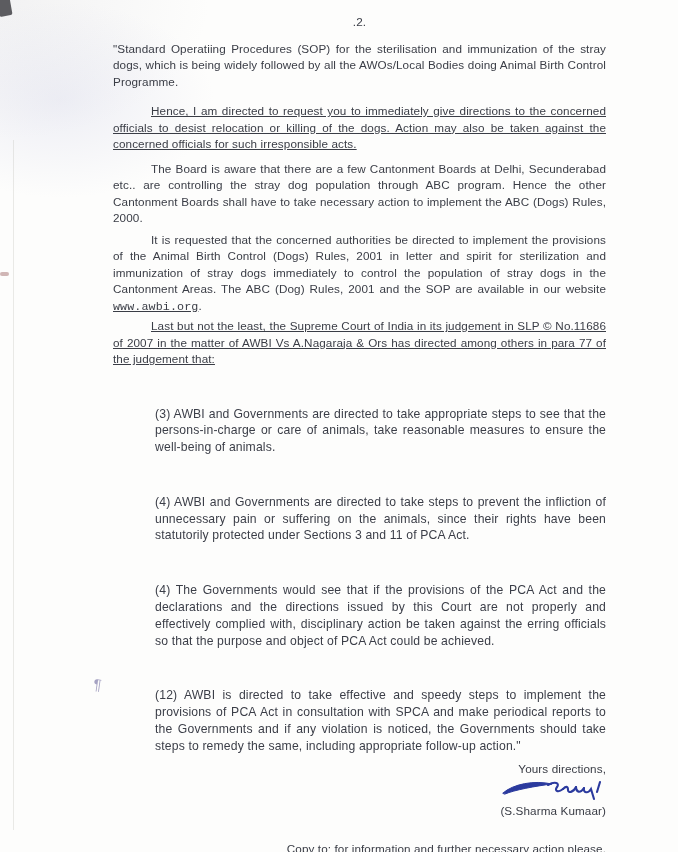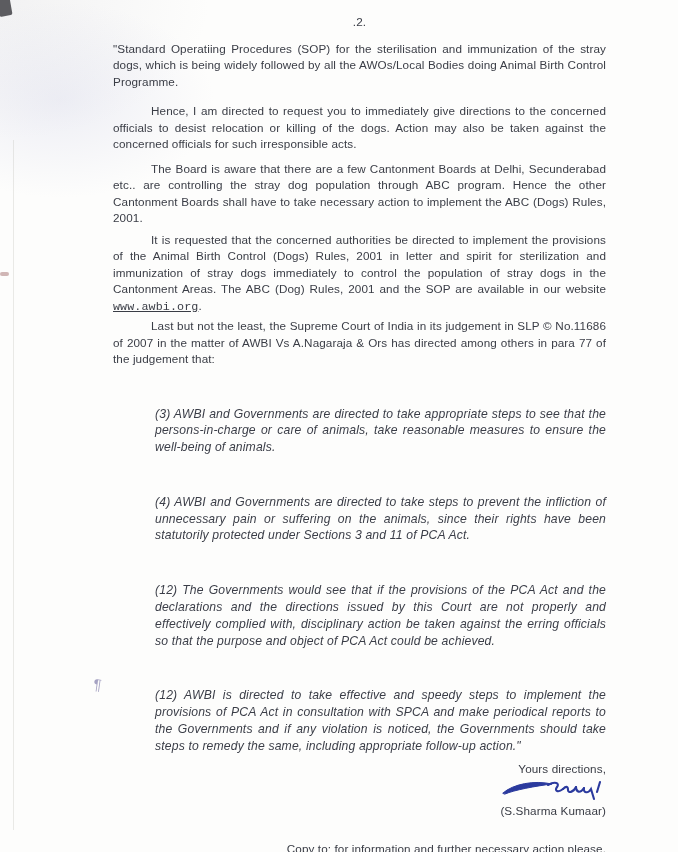--- a/index.html
+++ b/index.html
@@ -24,26 +24,25 @@
     left:113px; top:14px;
     width:493px;
     font-size:11.7px;
     line-height:16.5px;
     letter-spacing:0.1px;
   }
   .pagenum{ text-align:center; margin:0 0 10px 0; }
   p{ margin:0; text-align:justify; }
   .indent{ text-indent:38px; }
   .mb-a{ margin-bottom:13px; }
-  .mb-b{ margin-bottom:8px; }
+  .mb-b{ margin-bottom:8px;text-decoration:underline; }
   .mb-c{ margin-bottom:5px; }
   .mb-d{ margin-bottom:3px; }
   .quote{
     margin-left:42px;
-    font-style:italic;
     font-size:12.2px;
     line-height:16.8px;
     letter-spacing:0.15px;
     color:#3b3e48;
     margin-bottom:6px;
     text-align:justify;
     margin-top:38px;
   }
   .weblink{ text-decoration:underline; color:#3a3d46;font-family:Liberation Mono, monospace; }
   .closing{
@@ -86,31 +85,31 @@
   <div class="pen-mark">¶</div>
 
   <div class="content">
 
     <div class="pagenum">.2.</div>
 
     <p class="mb-a">"Standard Operatiing Procedures (SOP) for the sterilisation and immunization of the stray dogs, which is being widely followed by all the AWOs/Local Bodies doing Animal Birth Control Programme.</p>
 
     <p class="indent mb-b">Hence, I am directed to request you to immediately give directions to the concerned officials to desist relocation or killing of the dogs. Action may also be taken against the concerned officials for such irresponsible acts.</p>
 
-    <p class="indent mb-c">The Board is aware that there are a few Cantonment Boards at Delhi, Secunderabad etc.. are controlling the stray dog population through ABC program. Hence the other Cantonment Boards shall have to take necessary action to implement the ABC (Dogs) Rules, 2001.</p>
+    <p class="indent mb-c">The Board is aware that there are a few Cantonment Boards at Delhi, Secunderabad etc.. are controlling the stray dog population through ABC program. Hence the other Cantonment Boards shall have to take necessary action to implement the ABC (Dogs) Rules, 2000.</p>
 
     <p class="indent mb-d"><span>It is requested that the concerned authorities be directed to implement the provisions of the Animal Birth Control (Dogs) Rules, 2001 in letter and spirit for sterilization and immunization of stray dogs immediately to control the population of stray dogs in the Cantonment Areas. The ABC (Dog) Rules, 2001 and the SOP are available in our website </span><span class="weblink">www.awbi.org</span><span>.</span></p>
 
     <p class="indent mb-b">Last but not the least, the Supreme Court of India in its judgement in SLP © No.11686 of 2007 in the matter of AWBI Vs A.Nagaraja &amp; Ors has directed among others in para 77 of the judgement that:</p>
 
     <p class="quote">(3) AWBI and Governments are directed to take appropriate steps to see that the persons-in-charge or care of animals, take reasonable measures to ensure the well-being of animals.</p>
 
     <p class="quote">(4) AWBI and Governments are directed to take steps to prevent the infliction of unnecessary pain or suffering on the animals, since their rights have been statutorily protected under Sections 3 and 11 of PCA Act.</p>
 
-    <p class="quote">(12) The Governments would see that if the provisions of the PCA Act and the declarations and the directions issued by this Court are not properly and effectively complied with, disciplinary action be taken against the erring officials so that the purpose and object of PCA Act could be achieved.</p>
+    <p class="quote">(4) The Governments would see that if the provisions of the PCA Act and the declarations and the directions issued by this Court are not properly and effectively complied with, disciplinary action be taken against the erring officials so that the purpose and object of PCA Act could be achieved.</p>
 
     <p class="quote">(12) AWBI is directed to take effective and speedy steps to implement the provisions of PCA Act in consultation with SPCA and make periodical reports to the Governments and if any violation is noticed, the Governments should take steps to remedy the same, including appropriate follow-up action."</p>
 
 
     <div class="closing">
       <div>Yours directions,</div>
       <div class="signature-wrap">
         <svg width="104" height="26" viewBox="0 0 104 26" aria-hidden="true">
           <g stroke="#2b3a9e" stroke-width="2.1" fill="none" stroke-linecap="round">
             <path d="M3 15 C13 6 34 2 52 6 C36 8 14 12 5 16 Z" fill="#2b3a9e" stroke-width="1"></path>

